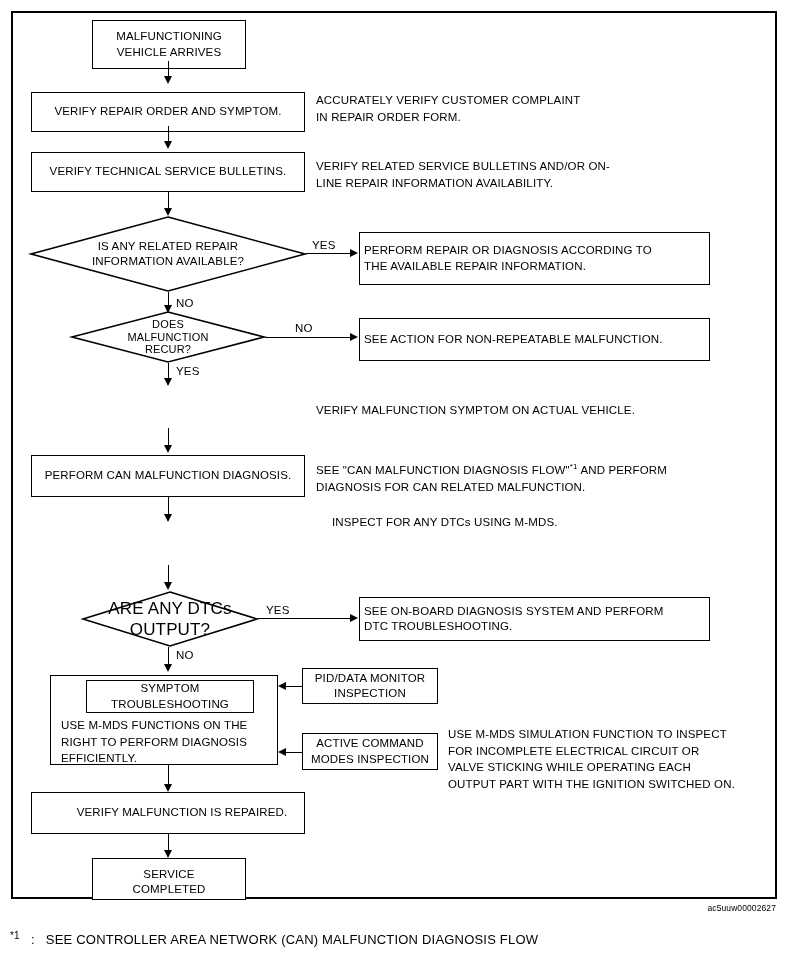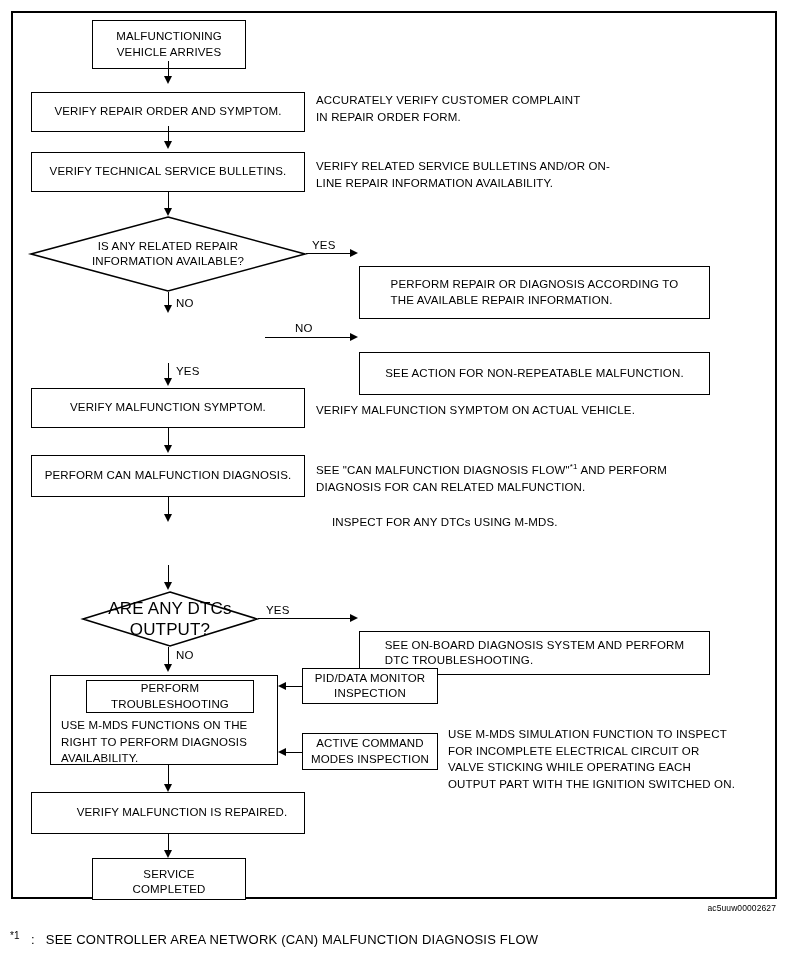--- a/index.html
+++ b/index.html
@@ -38,23 +38,22 @@
     display: flex;
     align-items: center;
     justify-content: center;
     text-align: center;
     font-size: 11.5px;
     line-height: 1.32;
     letter-spacing: 0.15px;
     padding: 2px 4px;
   }
   .node.left-align {
-    justify-content: center;
+    justify-content: flex-start;
     text-align: left;
-    margin-top: 34px;
   }
   
   .note {
     position: absolute;
     font-size: 11.5px;
     line-height: 1.45;
     letter-spacing: 0.15px;
     text-align: left;
     white-space: pre-line;
   }
@@ -222,36 +221,41 @@
 
   <div class="vline" style="left:168px; top:292px; height:16px;"></div>
   <div class="arrow-down" style="left:164px; top:305px;"></div>
   <div class="branch-label" style="left:176px; top:298px;">NO</div>
 
   <div class="node left-align" style="left:359px; top:232px; width:351px; height:53px;">
     <span style="white-space:pre-line;">PERFORM REPAIR OR DIAGNOSIS ACCORDING TO
 THE AVAILABLE REPAIR INFORMATION.</span>
   </div>
 
+  <div class="diamond-wrap" style="left:71px; top:311px; width:194px; height:52px;">
+    <svg width="194" height="52" viewBox="0 0 194 52">
+      <polygon points="97,1 193,26 97,51 1,26" fill="#ffffff" stroke="#000000" stroke-width="1.6"></polygon>
+    </svg>
+    <div class="diamond-label" style="white-space:pre-line; font-size:11px; line-height:1.18;">DOES
+MALFUNCTION
+RECUR?</div>
+  </div>
 
   <div class="hline" style="left:265px; top:337px; width:87px;"></div>
   <div class="arrow-right" style="left:350px; top:333px;"></div>
   <div class="branch-label" style="left:295px; top:323px;">NO</div>
 
   <div class="vline" style="left:168px; top:363px; height:18px;"></div>
   <div class="arrow-down" style="left:164px; top:378px;"></div>
   <div class="branch-label" style="left:176px; top:366px;">YES</div>
 
   <div class="node left-align" style="left:359px; top:318px; width:351px; height:43px;">
     <span>SEE ACTION FOR NON-REPEATABLE MALFUNCTION.</span>
   </div>
 
-  <div class="node" style="left:31px; top:388px; width:274px; height:40px;">
-    <span>VERIFY MALFUNCTION SYMPTOM.</span>
-  </div>
   <div class="note" style="left:316px; top:402px; width:440px;">VERIFY MALFUNCTION SYMPTOM ON ACTUAL VEHICLE.</div>
   <div class="vline" style="left:168px; top:428px; height:20px;"></div>
   <div class="arrow-down" style="left:164px; top:445px;"></div>
 
   <div class="node" style="left:31px; top:455px; width:274px; height:42px;">
     <span>PERFORM CAN MALFUNCTION DIAGNOSIS.</span>
   </div>
   <div class="note" style="left:316px; top:461px; width:450px;"><span>SEE "CAN MALFUNCTION DIAGNOSIS FLOW"</span><span class="sup">*1</span><span style="white-space:pre-line;"> AND PERFORM
 DIAGNOSIS FOR CAN RELATED MALFUNCTION.</span></div>
   <div class="vline" style="left:168px; top:497px; height:20px;"></div>
@@ -277,26 +281,26 @@
   <div class="arrow-down" style="left:164px; top:664px;"></div>
   <div class="branch-label" style="left:176px; top:650px;">NO</div>
 
   <div class="node left-align" style="left:359px; top:597px; width:351px; height:44px;">
     <span style="white-space:pre-line;">SEE ON-BOARD DIAGNOSIS SYSTEM AND PERFORM
 DTC TROUBLESHOOTING.</span>
   </div>
 
   <div class="node" style="left:50px; top:675px; width:228px; height:90px; display:block; padding:0;">
     <div class="inner-node" style="left:35px; top:4px; width:168px; height:33px;">
-      <span style="white-space:pre-line;">PERFORM
+      <span style="white-space:pre-line;">SYMPTOM
 TROUBLESHOOTING</span>
     </div>
     <div class="inner-text" style="left:10px; top:41px; width:212px;">USE M-MDS FUNCTIONS ON THE
 RIGHT TO PERFORM DIAGNOSIS
-AVAILABILITY.</div>
+EFFICIENTLY.</div>
   </div>
   <div class="vline" style="left:168px; top:765px; height:22px;"></div>
   <div class="arrow-down" style="left:164px; top:784px;"></div>
 
   <div class="node" style="left:302px; top:668px; width:136px; height:36px;">
     <span style="white-space:pre-line;">PID/DATA MONITOR
 INSPECTION</span>
   </div>
   <div class="hline" style="left:286px; top:686px; width:16px;"></div>
   <div class="arrow-left" style="left:278px; top:682px;"></div>

